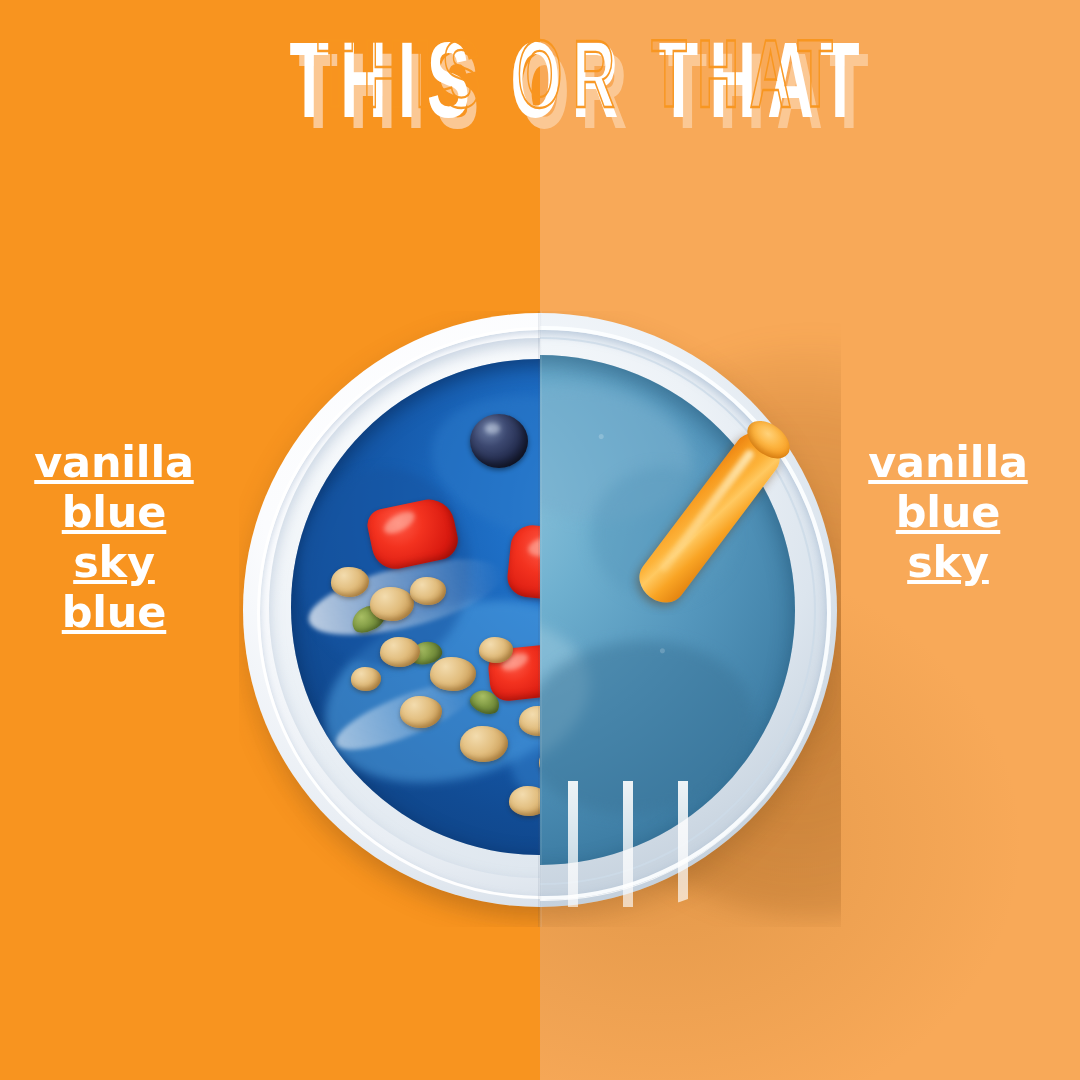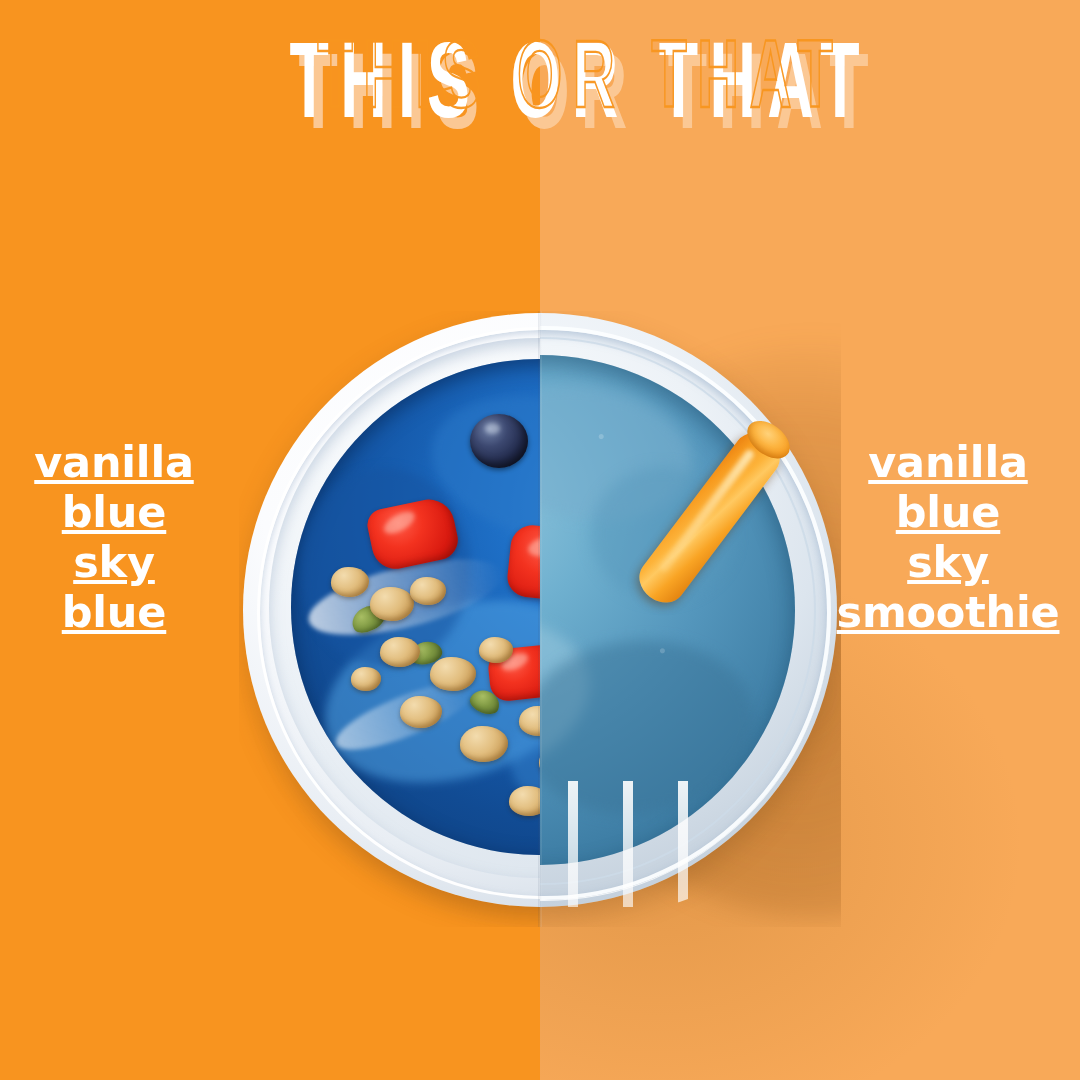--- a/index.html
+++ b/index.html
@@ -327,16 +327,15 @@
     <span>vanilla</span>
     <span>blue</span>
     <span>sky</span>
     <span>blue</span>
   </div>
 
   <div class="label label-right">
     <span>vanilla</span>
     <span>blue</span>
     <span>sky</span>
-    <span>smoothie</span>
   </div>
 
 </div>
 
 </body></html>

